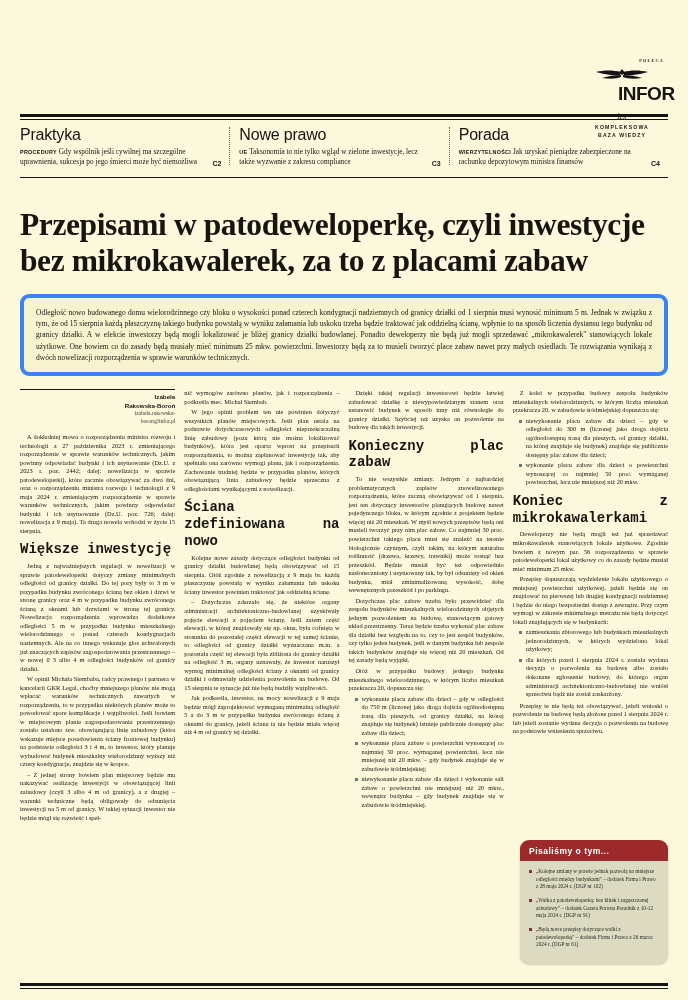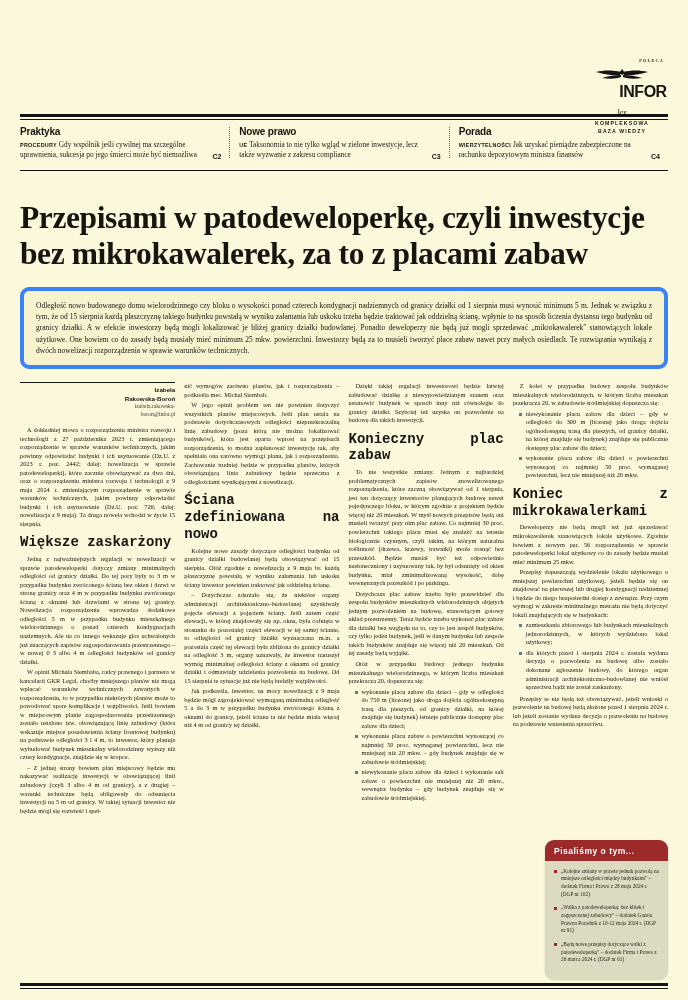--- a/index.html
+++ b/index.html
@@ -21,36 +21,36 @@
   .mast-div{width:2px;background:#141414;margin:2px 12px 0 12px;height:66px;}
   .mast-title{font-family:"Liberation Serif", serif;font-weight:700;font-size:44px;line-height:.98;letter-spacing:-.5px;}
   .sub-row{display:flex;align-items:baseline;gap:14px;margin-top:6px;}
   .sub-main{font-family:"Liberation Serif", serif;font-weight:700;font-size:16px;letter-spacing:.2px;}
   .sub-date{font-size:8.5px;font-weight:700;letter-spacing:.1px;}
   .sub-site{font-size:5px;font-weight:700;letter-spacing:.6px;color:#3a3730;}
 
   .infor{position:absolute;right:0;top:58px;width:92px;text-align:center;}
   .poleca{font-size:4.2px;font-weight:700;letter-spacing:1.2px;text-align:right;margin-right:4px;color:#1a1a1a;}
   .bird{display:block;margin:3px auto 1px;}
-  .infor-word{font-family:"Liberation Sans", sans-serif;font-weight:700;font-size:16px;letter-spacing:-.5px;display:inline-block;margin-left:42px;}
+  .infor-word{font-family:"Liberation Sans", sans-serif;font-weight:700;font-size:19px;letter-spacing:-.5px;display:inline-block;margin-left:42px;}
   .infor-lex{font-style:italic;font-size:8px;font-family:"Liberation Serif",serif;}
   .infor-tag{font-family:"Liberation Sans", sans-serif;font-size:5.2px;font-weight:700;letter-spacing:1.1px;line-height:1.5;margin-top:1px;}
 
   .rule-thick{border-top:3px solid #141414;margin-top:2px;}
   .rule-thin{border-top:1px solid #141414;margin-top:1.5px;}
 
   
   .teasers{display:flex;padding:6px 0 8px;}
   .teaser{flex:1;padding:0 10px;position:relative;}
   .teaser:first-child{padding-left:0;}
   .teaser + .teaser::before{
     content:"";position:absolute;left:0;top:1px;bottom:2px;
     border-left:1px dotted #6b6858;
   }
-  .teaser h3{font-family:"Liberation Sans", sans-serif;font-size:10px;font-weight:700;margin:0 0 3px;letter-spacing:-.2px;}
+  .teaser h3{font-family:"Liberation Sans", sans-serif;font-size:16px;font-weight:400;margin:0 0 3px;letter-spacing:-.2px;}
   .teaser p{margin:0;font-size:7.3px;line-height:1.42;padding-right:12px;}
   .kicker{font-family:"Liberation Sans", sans-serif;font-size:5.4px;font-weight:700;letter-spacing:.3px;}
   .pg{position:absolute;right:8px;bottom:0;font-family:"Liberation Sans",sans-serif;font-weight:700;font-size:7px;}
 
   
   .headline{
     font-family:"Liberation Serif", serif;
     font-weight:700;font-size:31.5px;line-height:1.16;
     margin:29px 0 14px;letter-spacing:-.4px;
   }
@@ -74,21 +74,21 @@
   }
   .byline{border-top:1px solid #141414;padding-top:3px;text-align:right;margin-bottom:7px;}
   .byline .nm{font-family:"Liberation Sans",sans-serif;font-weight:700;font-size:6.2px;line-height:1.4;}
   .byline .em{font-size:5.6px;line-height:1.4;color:#3e3b33;}
   ul.bl{margin:2px 0 3px;padding-left:8px;list-style:none;}
   ul.bl li{position:relative;padding-left:5px;margin-bottom:2px;text-align:justify;}
   ul.bl li::before{content:"";position:absolute;left:-2px;top:3px;width:3px;height:3px;background:#5f7d8c;}
 
   
   .promo{
-    position:absolute;right:20px;bottom:21px;width:123px;
+    position:absolute;right:20px;bottom:36px;width:148px;
     background:#dcdac0;border-radius:9px;overflow:hidden;
     box-shadow:0 1px 2px rgba(0,0,0,.18);
   }
   .promo-h{
     background:#9c2a2a;color:#fff;
     font-family:"Liberation Sans",sans-serif;font-weight:700;
     font-size:8.5px;letter-spacing:.5px;padding:6px 9px 5px;
   }
   .promo-b{padding:7px 9px 9px;}
   .promo-b .it{position:relative;padding-left:7px;margin-bottom:6px;font-size:5.3px;line-height:1.45;color:#2a2722;}
@@ -153,21 +153,21 @@
   <div class="cols">
     <div class="col">
       <div class="byline">
         <div class="nm">Izabela</div>
         <div class="nm">Rakowska-Boroń</div>
         <div class="em">izabela.rakowska-</div>
         <div class="em">boron@infor.pl</div>
       </div>
       <div>
           <p>A dokładniej mowa o rozporządzeniu ministra rozwoju i technologii z 27 października 2023 r. zmieniającego rozporządzenie w sprawie warunków technicznych, jakim powinny odpowiadać budynki i ich usytuowanie (Dz.U. z 2023 r. poz. 2442; dalej: nowelizacja w sprawie patodeweloperki), które zacznie obowiązywać za dwa dni, oraz o rozporządzeniu ministra rozwoju i technologii z 9 maja 2024 r. zmieniającym rozporządzenie w sprawie warunków technicznych, jakim powinny odpowiadać budynki i ich usytuowanie (Dz.U. poz. 726; dalej: nowelizacja z 9 maja). Ta druga nowela wchodzi w życie 15 sierpnia.</p>
-          <h4>Większe zaskarżony</h4>
+          <h4>Większe inwestycję</h4>
           <p>Jedną z najważniejszych regulacji w nowelizacji w sprawie patodeweloperki dotyczy zmiany minimalnych odległości od granicy działki. Do tej pory były to 3 m w przypadku budynku zwróconego ścianą bez okien i drzwi w stronę granicy oraz 4 m w przypadku budynku zwróconego ścianą z oknami lub drzwiami w stronę tej granicy. Nowelizacja rozporządzenia wprowadza dodatkowe odległości 5 m w przypadku budynku mieszkalnego wielorodzinnego o ponad czterech kondygnacjach naziemnych. Ale na co innego wskazuje glos uchwalonych już znaczących zapisów zagospodarowania przestrzennego – w nowej 0 3 albo 4 m odległości budynków od granicy działki.</p>
           <p>W opinii Michała Siembaba, radcy prawnego i partnera w kancelarii GKR Legal, choćby mniejszego planów nie mogą wpłacać warunków technicznych zawartych w rozporządzeniu, to w przypadku niektórych planów może to powodować spore komplikacje i wątpliwości. Jeśli bowiem w miejscowym planie zagospodarowania przestrzennego zostało ustalono tzw. obowiązującą linię zabudowy (która wskazuje miejsce posadowienia ściany frontowej budynku) na podstawie odległości 3 i 4 m, to inwestor, który planuje wybudować budynek mieszkalny wielorodzinny wyższy niż cztery kondygnacje, znajdzie się w kropce.</p>
           <p>– Z jednej strony bowiem plan miejscowy będzie mu nakazywać realizację inwestycji w obowiązującej linii zabudowy (czyli 3 albo 4 m od granicy), a z drugiej – warunki techniczne będą obligowały do odsunięcia inwestycji na 5 m od granicy. W takiej sytuacji inwestor nie będzie mógł się rozwieść i speł-</p>
         </div>
     </div>
     <div class="col">
       <div>
           <p class="noind">nić wymogów zarówno planów, jak i rozporządzenia – podkreśla mec. Michał Siembab.</p>
           <p>W jego opinii problem ten nie powinien dotyczyć wszystkich planów miejscowych. Jeśli plan ustala na podstawie dotychczasowych odległości nieprzekraczalną linię zabudowy (poza którą nie można lokalizować budynków), która jest oparta wprost na przepisach rozporządzenia, to można zapłanować inwestycję tak, aby spełniała ona zarówno wymogi planu, jak i rozporządzenia. Zachowanie trudniej będzie w przypadku planów, których obowiązującą linia zabudowy będzie sprzeczna z odległościami wynikającymi z nowelizacji.</p>
           <h4>Ściana zdefiniowana na nowo</h4>

